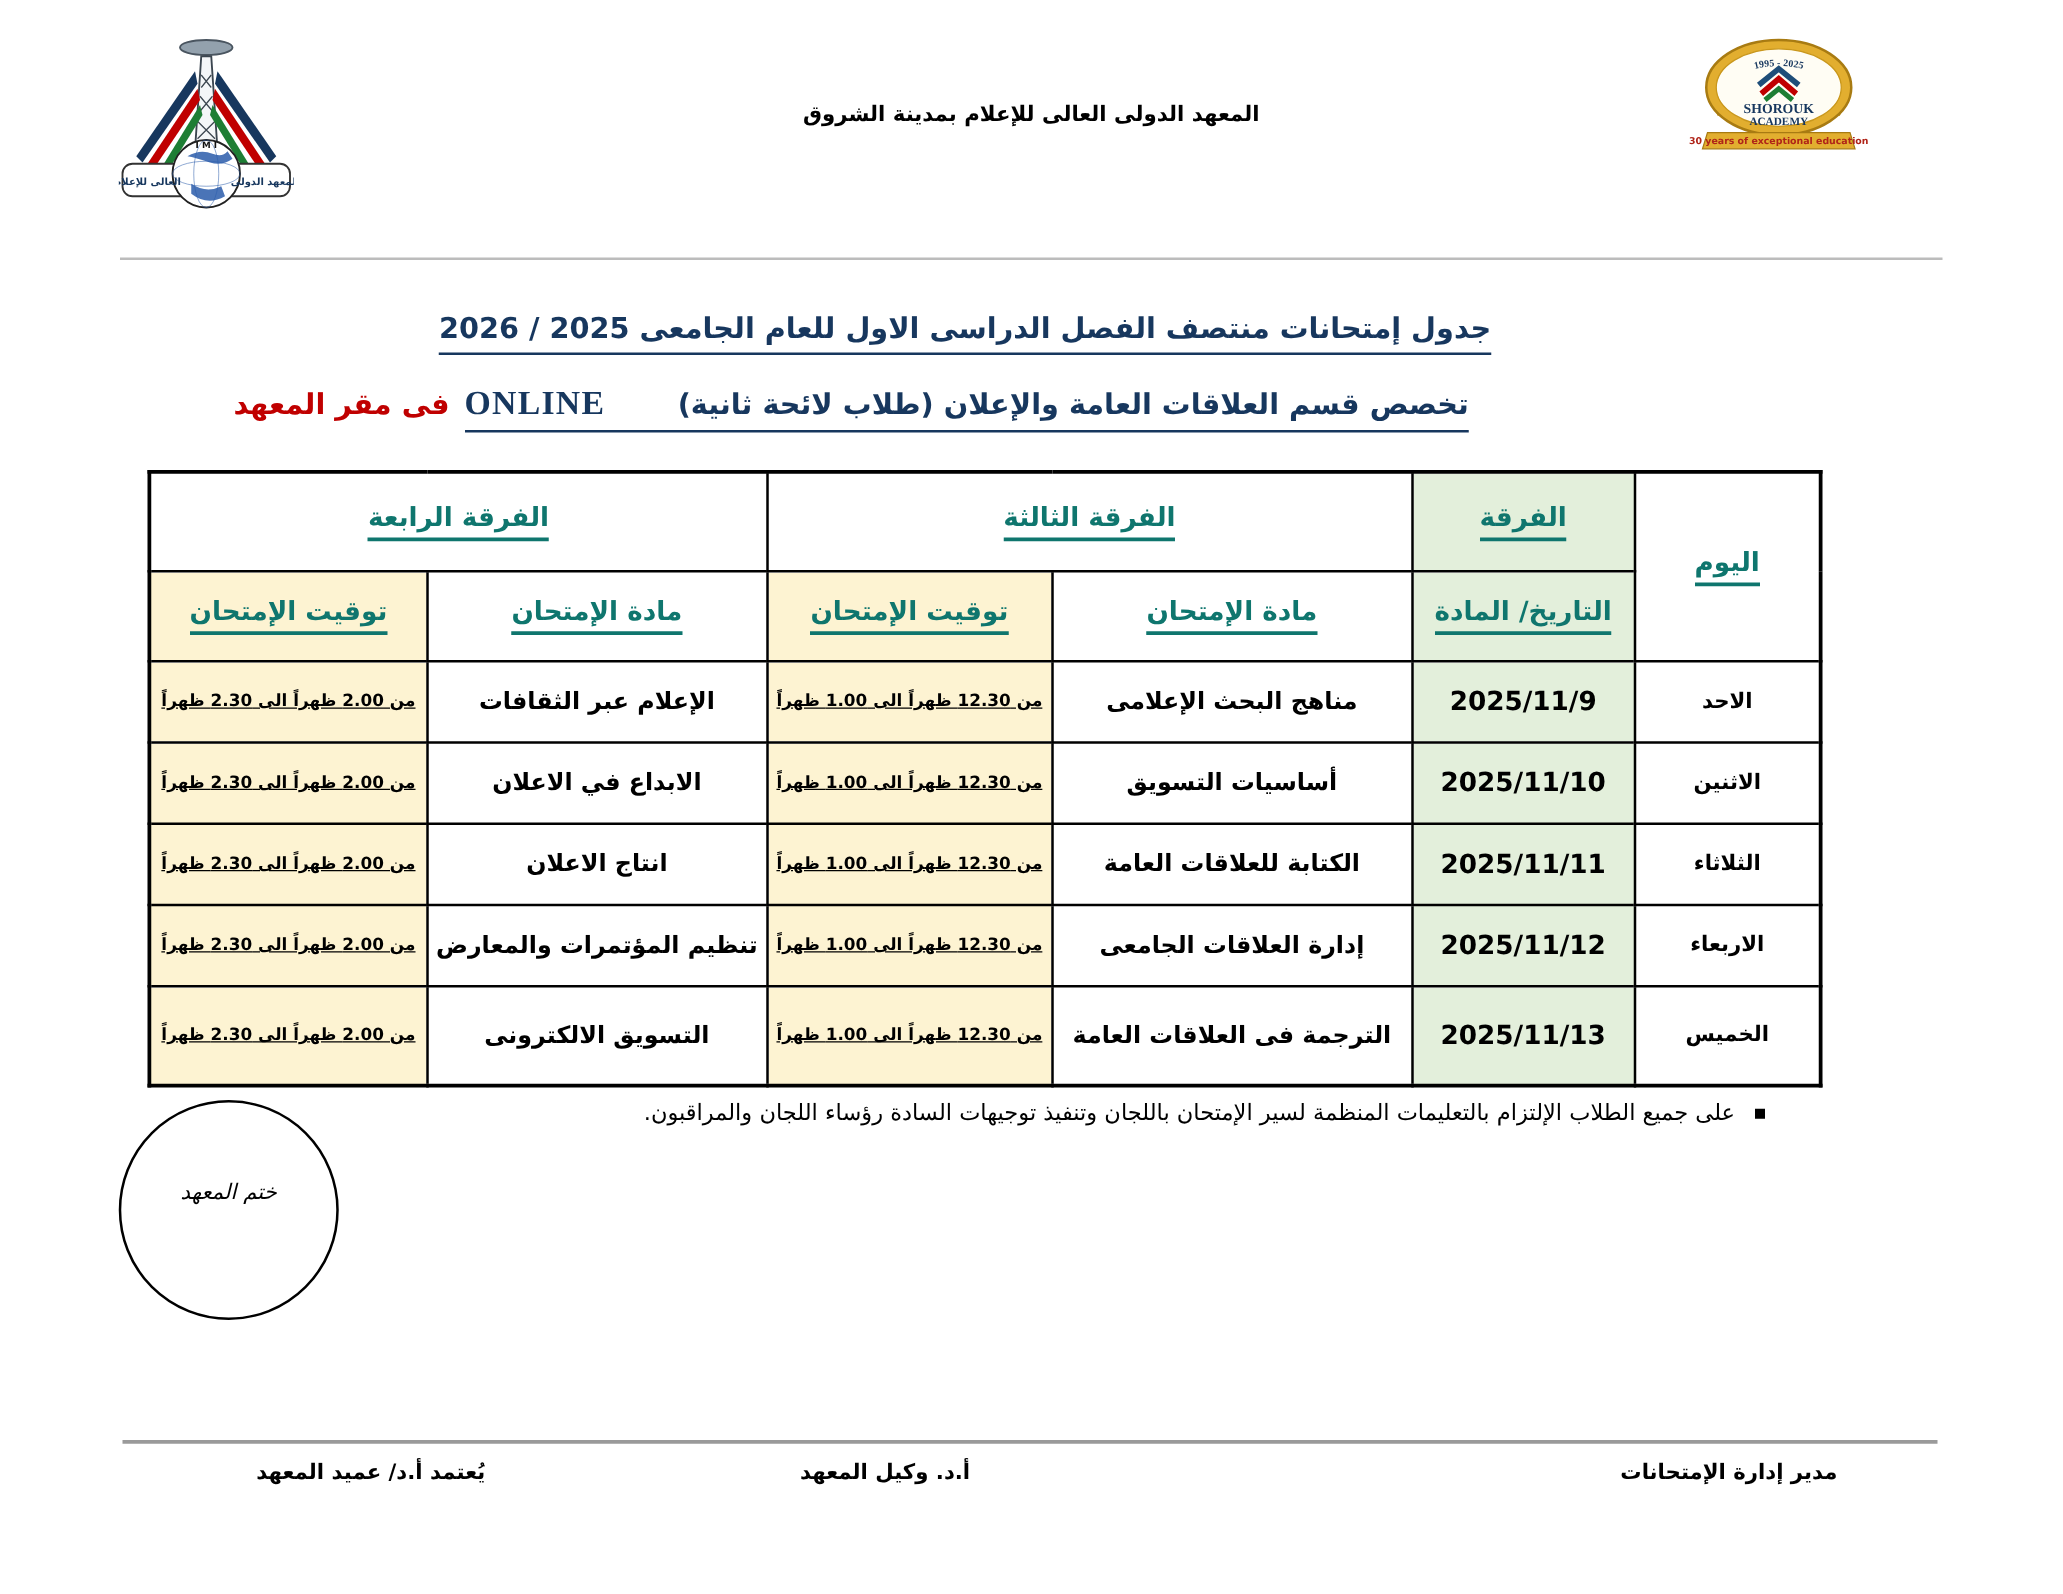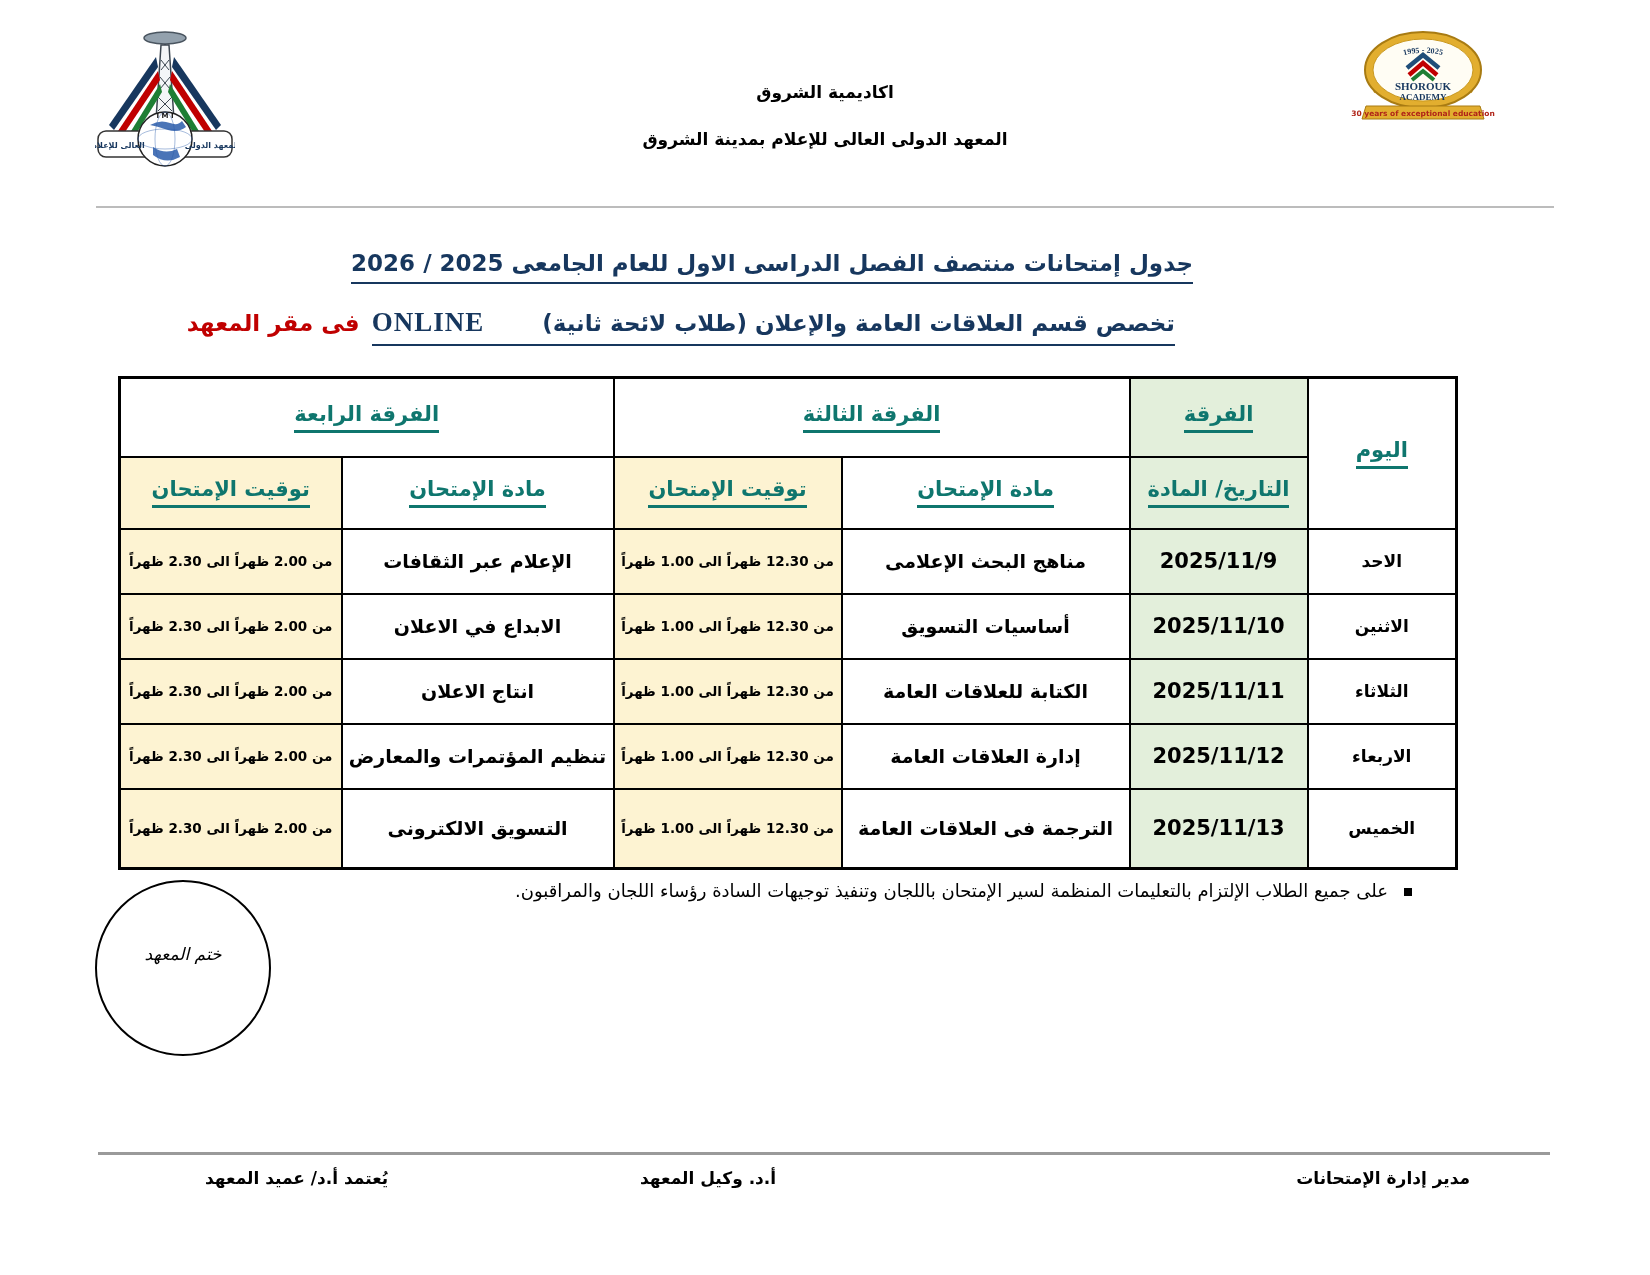--- a/index.html
+++ b/index.html
@@ -21,21 +21,21 @@
   .u2{display:inline-block;border-bottom:2.5px solid currentColor;padding-bottom:6px;text-align:right;}
   .online{font-family:"Liberation Serif",serif;font-size:27px;letter-spacing:1px;}
   .spacer{display:inline-block;width:58px;}
   .gap-sm{display:inline-block;width:12px;}
 
   
   table.exam{position:absolute;top:376px;left:118px;width:1337px;border-collapse:collapse;
              direction:rtl;table-layout:fixed;border:3px solid #000;}
   table.exam th,table.exam td{border:2.5px solid #000;text-align:center;vertical-align:middle;
              padding:0 4px;overflow:hidden;background:#fff;}
-  .bg-cream{background:#FDF3D2 !important;}
+  .bg-cream{background:#FDF3D2 !important;text-decoration:underline;}
   .bg-green{background:#E3EFDB !important;}
   .th-navy{color:#0f766e;font-weight:bold;font-size:21px;}
   .r-h1{height:79px;} .r-h2{height:72px;} .r-d{height:65px;} .r-d-last{height:80px;}
   .cell-date{direction:ltr;font-weight:bold;font-size:21px;color:#000;}
   .cell-day{font-weight:bold;font-size:17px;color:#000;}
   .cell-subj{font-weight:bold;font-size:19px;color:#000;}
   .cell-time{font-weight:bold;font-size:13.5px;color:#000;}
 
   
   .notes{top:878px;right:238px;width:1030px;direction:rtl;text-align:right;color:#000;font-size:18px;}
@@ -99,21 +99,20 @@
     <path d="M61 45 L75 33 L89 45" stroke="#C00000" stroke-width="4.5" fill="none"></path>
     <path d="M64 50 L75 41 L86 50" stroke="#1e7e34" stroke-width="4" fill="none"></path>
     <text x="75" y="60" text-anchor="middle" font-size="11" font-weight="bold" fill="#17375E" font-family="Liberation Serif,serif">SHOROUK</text>
     <text x="75" y="70" text-anchor="middle" font-size="9" font-weight="bold" fill="#17375E" font-family="Liberation Serif,serif">ACADEMY</text>
     <polygon points="18,76 132,76 136,89 14,89" fill="#E2AE2F" stroke="#A87B12" stroke-width="1"></polygon>
     <text x="75" y="85.5" text-anchor="middle" font-size="7.5" font-weight="bold" fill="#B02418">30 years of exceptional education</text>
   </svg>
 </div>
 
 <div class="abs hdr-block">
-  <div class="hline">اكاديمية الشروق</div>
   <div class="hline">المعهد الدولى العالى للإعلام بمدينة الشروق</div>
 </div>
 <div class="abs top-rule"></div>
 
 <div class="abs title-main navy">
   <span class="u2">جدول إمتحانات منتصف الفصل الدراسى الاول للعام الجامعى 2025 / 2026</span>
 </div>
 <div class="abs title-sub">
   <span class="u2 navy"><span>تخصص قسم العلاقات العامة والإعلان (طلاب لائحة ثانية)</span><span class="spacer"></span><span class="online">ONLINE</span></span><span class="gap-sm"></span><span class="red">فى مقر المعهد</span>
 </div>
@@ -162,21 +161,21 @@
     <td class="cell-day">الثلاثاء</td>
     <td class="cell-date bg-green">2025/11/11</td>
     <td class="cell-subj">الكتابة للعلاقات العامة</td>
     <td class="cell-time bg-cream">من 12.30 ظهراً الى 1.00 ظهراً</td>
     <td class="cell-subj">انتاج الاعلان</td>
     <td class="cell-time bg-cream">من 2.00 ظهراً الى 2.30 ظهراً</td>
   </tr>
   <tr class="r-d">
     <td class="cell-day">الاربعاء</td>
     <td class="cell-date bg-green">2025/11/12</td>
-    <td class="cell-subj">إدارة العلاقات العامة</td>
+    <td class="cell-subj">إدارة العلاقات الجامعى</td>
     <td class="cell-time bg-cream">من 12.30 ظهراً الى 1.00 ظهراً</td>
     <td class="cell-subj">تنظيم المؤتمرات والمعارض</td>
     <td class="cell-time bg-cream">من 2.00 ظهراً الى 2.30 ظهراً</td>
   </tr>
   <tr class="r-d-last">
     <td class="cell-day">الخميس</td>
     <td class="cell-date bg-green">2025/11/13</td>
     <td class="cell-subj">الترجمة فى العلاقات العامة</td>
     <td class="cell-time bg-cream">من 12.30 ظهراً الى 1.00 ظهراً</td>
     <td class="cell-subj">التسويق الالكترونى</td>

